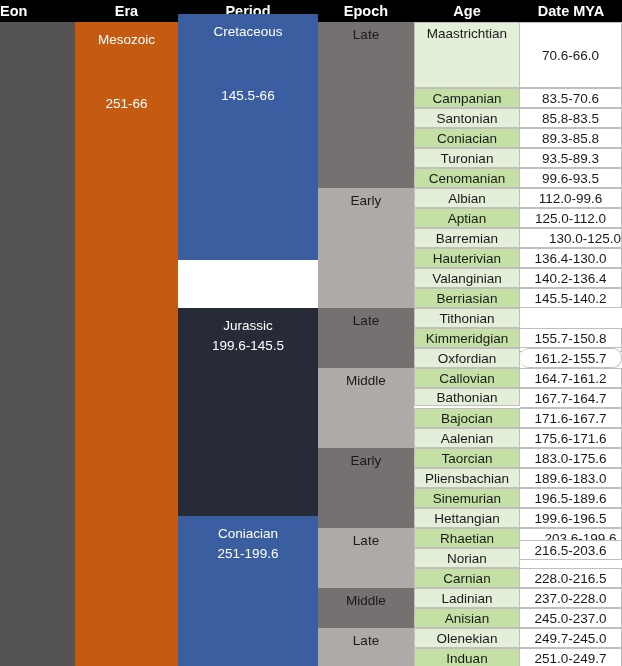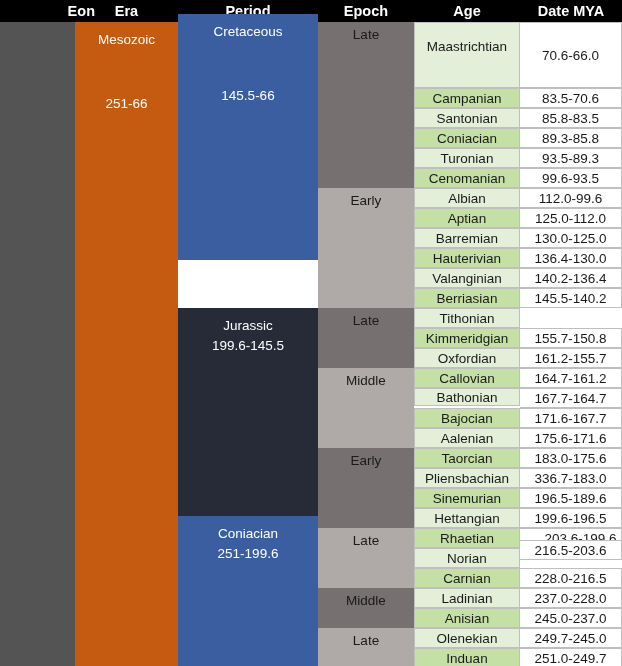--- a/index.html
+++ b/index.html
@@ -35,21 +35,21 @@
     top: 0;
     height: 22px;
     line-height: 22px;
     color: #ffffff;
     font-weight: bold;
     font-size: 14.5px;
     text-align: center;
     white-space: nowrap;
     overflow: hidden;
   }
-  .header-cell.left { text-align: right; padding-left: 20px; }
+  .header-cell.left { text-align: left; padding-left: 0; }
 
   .h-eon    { left: 0px;   width: 75px; }
   .h-era    { left: 75px;  width: 103px; }
   .h-period { left: 178px; width: 140px; }
   .h-epoch  { left: 318px; width: 96px; }
   .h-age    { left: 414px; width: 106px; }
   .h-date   { left: 520px; width: 102px; }
 
   
   .cell {
@@ -173,21 +173,21 @@
   </div>
   <div class="cell col-epoch epoch epoch-dark" style="top:588px;height:40px;">
     <span>Middle</span>
   </div>
   <div class="cell col-epoch epoch epoch-light" style="top:628px;height:38px;">
     <span>Late</span>
   </div>
 
   <div id="age-date-layer">
       <div class="cell col-age age age-light" style="top: 22px; height: 66px; align-items: flex-start;">
-        <span style="padding-top: 16px;">Maastrichtian</span>
+        <span style="padding-top: 3px;">Maastrichtian</span>
       </div>
       <div class="cell col-date date" style="top: 22px; height: 66px;">
         <span>70.6-66.0</span>
       </div>
       <div class="cell col-age age age-dark" style="top: 88px; height: 20px;">
         <span>Campanian</span>
       </div>
       <div class="cell col-date date" style="top: 88px; height: 20px;">
         <span>83.5-70.6</span>
       </div>
@@ -223,21 +223,21 @@
       </div>
       <div class="cell col-age age age-dark" style="top: 208px; height: 20px;">
         <span>Aptian</span>
       </div>
       <div class="cell col-date date" style="top: 208px; height: 20px;">
         <span>125.0-112.0</span>
       </div>
       <div class="cell col-age age age-light" style="top: 228px; height: 20px;">
         <span>Barremian</span>
       </div>
-      <div class="cell col-date date" style="top: 228px; height: 20px;">
+      <div class="cell col-date date" style="top: 228px; height: 20px; justify-content: flex-end;">
         <span>130.0-125.0</span>
       </div>
       <div class="cell col-age age age-dark" style="top: 248px; height: 20px;">
         <span>Hauterivian</span>
       </div>
       <div class="cell col-date date" style="top: 248px; height: 20px;">
         <span>136.4-130.0</span>
       </div>
       <div class="cell col-age age age-light" style="top: 268px; height: 20px;">
         <span>Valanginian</span>
@@ -259,21 +259,21 @@
       </div>
       <div class="cell col-age age age-dark" style="top: 328px; height: 20px;">
         <span>Kimmeridgian</span>
       </div>
       <div class="cell col-date date" style="top: 328px; height: 20px;">
         <span>155.7-150.8</span>
       </div>
       <div class="cell col-age age age-light" style="top: 348px; height: 20px;">
         <span>Oxfordian</span>
       </div>
-      <div class="cell col-date date" style="top: 348px; height: 20px;">
+      <div class="cell col-date date" style="top: 348px; height: 20px; border-radius: 9px;">
         <span>161.2-155.7</span>
       </div>
       <div class="cell col-age age age-dark" style="top: 368px; height: 20px;">
         <span>Callovian</span>
       </div>
       <div class="cell col-date date" style="top: 368px; height: 20px;">
         <span>164.7-161.2</span>
       </div>
       <div class="cell col-age age age-light" style="top: 388px; height: 18px;">
         <span>Bathonian</span>
@@ -296,21 +296,21 @@
       <div class="cell col-age age age-dark" style="top: 448px; height: 20px;">
         <span>Taorcian</span>
       </div>
       <div class="cell col-date date" style="top: 448px; height: 20px;">
         <span>183.0-175.6</span>
       </div>
       <div class="cell col-age age age-light" style="top: 468px; height: 20px;">
         <span>Pliensbachian</span>
       </div>
       <div class="cell col-date date" style="top: 468px; height: 20px;">
-        <span>336.7-183.0</span>
+        <span>189.6-183.0</span>
       </div>
       <div class="cell col-age age age-dark" style="top: 488px; height: 20px;">
         <span>Sinemurian</span>
       </div>
       <div class="cell col-date date" style="top: 488px; height: 20px;">
         <span>196.5-189.6</span>
       </div>
       <div class="cell col-age age age-light" style="top: 508px; height: 20px;">
         <span>Hettangian</span>
       </div>

